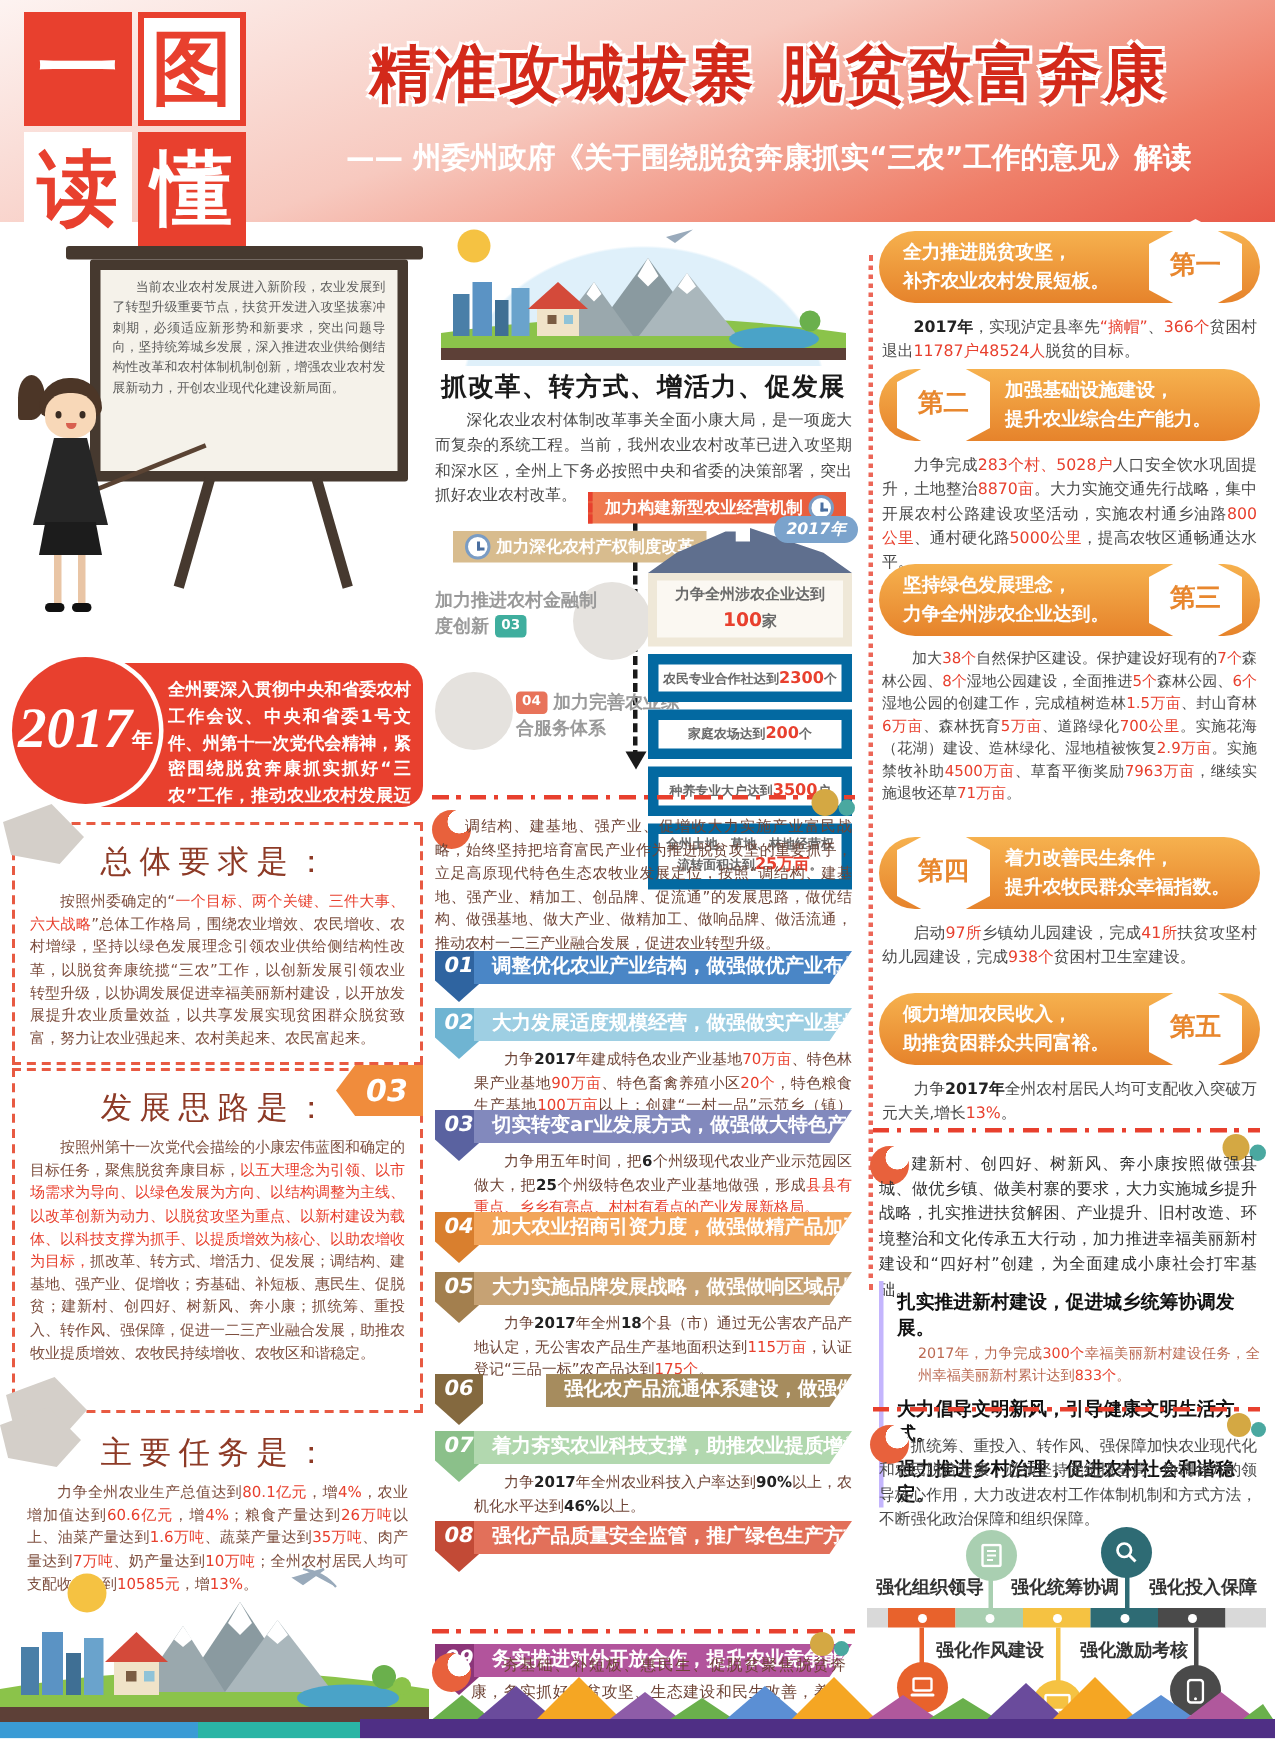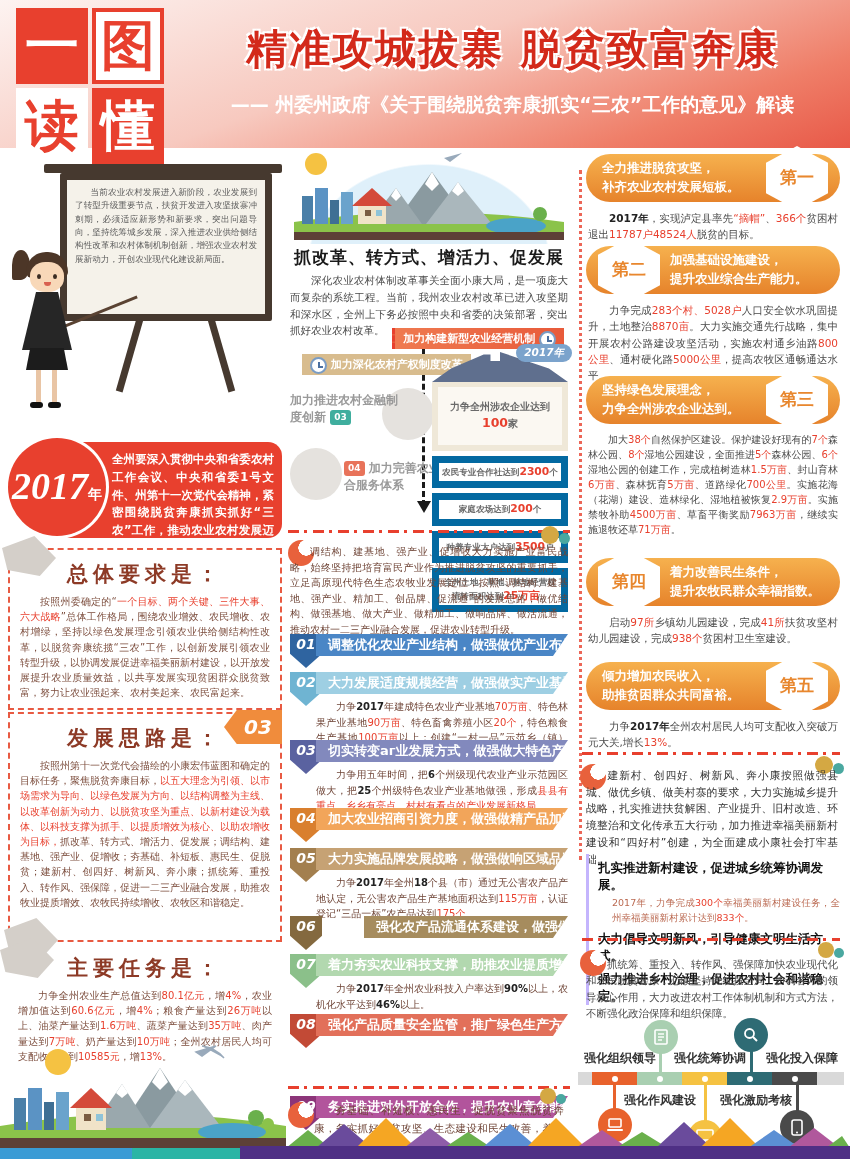--- a/index.html
+++ b/index.html
@@ -60,21 +60,21 @@
   .year-banner{position:absolute;left:46px;top:4px;width:228px;height:96px;background:var(--red);
           border-radius:14px;color:#fff;font-weight:bold;font-size:11.5px;line-height:1.55;
           padding:9px 8px 6px 58px;text-align:justify}
   .year-circle{position:absolute;left:0;top:0;width:98px;height:98px;border-radius:50%;
           background:var(--red);box-shadow:0 0 0 3px #fff;display:flex;align-items:baseline;
           justify-content:center;padding-top:26px}
   .year-num{font-family:"Liberation Serif",serif;font-style:italic;font-weight:bold;font-size:38px;color:#fff}
   .year-suffix{font-size:14px;color:#fff;font-weight:bold}
   .lbox{position:absolute;left:0;width:274px;padding:10px 10px 8px 10px}
   .lbox.bordered{border:2px dashed #e85a42}
-  .lbox h2{font-family:"Liberation Serif",serif;font-size:21px;font-weight:bold;
+  .lbox h2{font-family:"Liberation Serif",serif;font-size:21px;font-weight:normal;
           color:#8d3a26;letter-spacing:5px;text-align:center;margin-bottom:6px}
   .lbox .para{color:#7d4e3e;font-size:10px;line-height:1.52}
   .badge03{position:absolute;right:-2px;top:-4px;width:58px;height:34px;background:#f08c3c;
           clip-path:polygon(0 50%,22% 0,100% 0,100% 100%,22% 100%);color:#fff;font-weight:bold;
           font-style:italic;font-size:20px;display:flex;align-items:center;justify-content:center;padding-left:10px}
   .gray-deco{position:absolute;width:54px;height:40px;background:#d4cfc9;
           clip-path:polygon(0 30%,60% 0,100% 55%,70% 100%,10% 85%)}
 
   
   .col-mid{position:absolute;left:288px;top:148px;width:282px;height:1010px}
@@ -93,21 +93,21 @@
   .numpill{display:inline-block;color:#fff;font-size:9px;font-weight:bold;border-radius:3px;padding:1px 4px;vertical-align:middle}
   .gcirc{position:absolute;border-radius:50%;background:#e5e2de}
   .arrow-v{position:absolute;left:134px;top:0;height:176px;border-left:3px dashed #1a1a1a}
   .arrow-v::after{content:"";position:absolute;left:-8px;bottom:-14px;border:7px solid transparent;border-top:12px solid #1a1a1a}
   .house{position:absolute;right:2px;top:22px;width:136px}
   .roof{position:relative;height:30px;background:#5f6f8e;clip-path:polygon(0 100%,14% 55%,38% 8%,43% 8%,43% 30%,50% 30%,50% 0,86% 55%,100% 100%)}
   .cloud{position:absolute;right:-4px;top:-8px;background:#7ba3cc;border-radius:10px;color:#fff;
          font-style:italic;font-weight:bold;font-size:10.5px;padding:2px 8px;z-index:3}
   .hbody{background:#efe8d8;padding:5px 6px 6px 6px}
   .hinner{background:#fbf8f2;font-size:10px;font-weight:bold;color:#6a6a6a;text-align:center;
-         line-height:1.5;padding:12px 2px}
+         line-height:1.5;padding:2px 2px}
   .statbox{border:7px solid #0369a1;background:#fff;font-size:8.6px;color:#6a6a6a;text-align:center;
          line-height:1.35;padding:2px 2px;margin-top:5px;font-weight:bold}
   .mid-div1{position:absolute;left:0;top:382px;width:282px}
   .industry{position:absolute;left:2px;top:396px;width:278px;color:#6f4537;font-size:10px;line-height:1.55}
   .mitem{position:absolute;left:28px;width:252px}
   .mitem .bar{height:22px;line-height:22px;color:#fff;font-weight:bold;font-size:13px;padding-left:12px;
          background:var(--bg);clip-path:polygon(0 0,100% 0,calc(100% - 15px) 100%,0 100%);white-space:nowrap}
   .mitem .tab{position:absolute;left:-26px;top:0;width:32px;height:34px;background:var(--tab);
          clip-path:polygon(0 0,100% 0,100% 58%,50% 100%,0 58%);color:#fff;font-style:italic;
          font-weight:bold;font-size:14px;text-align:center;line-height:20px}

